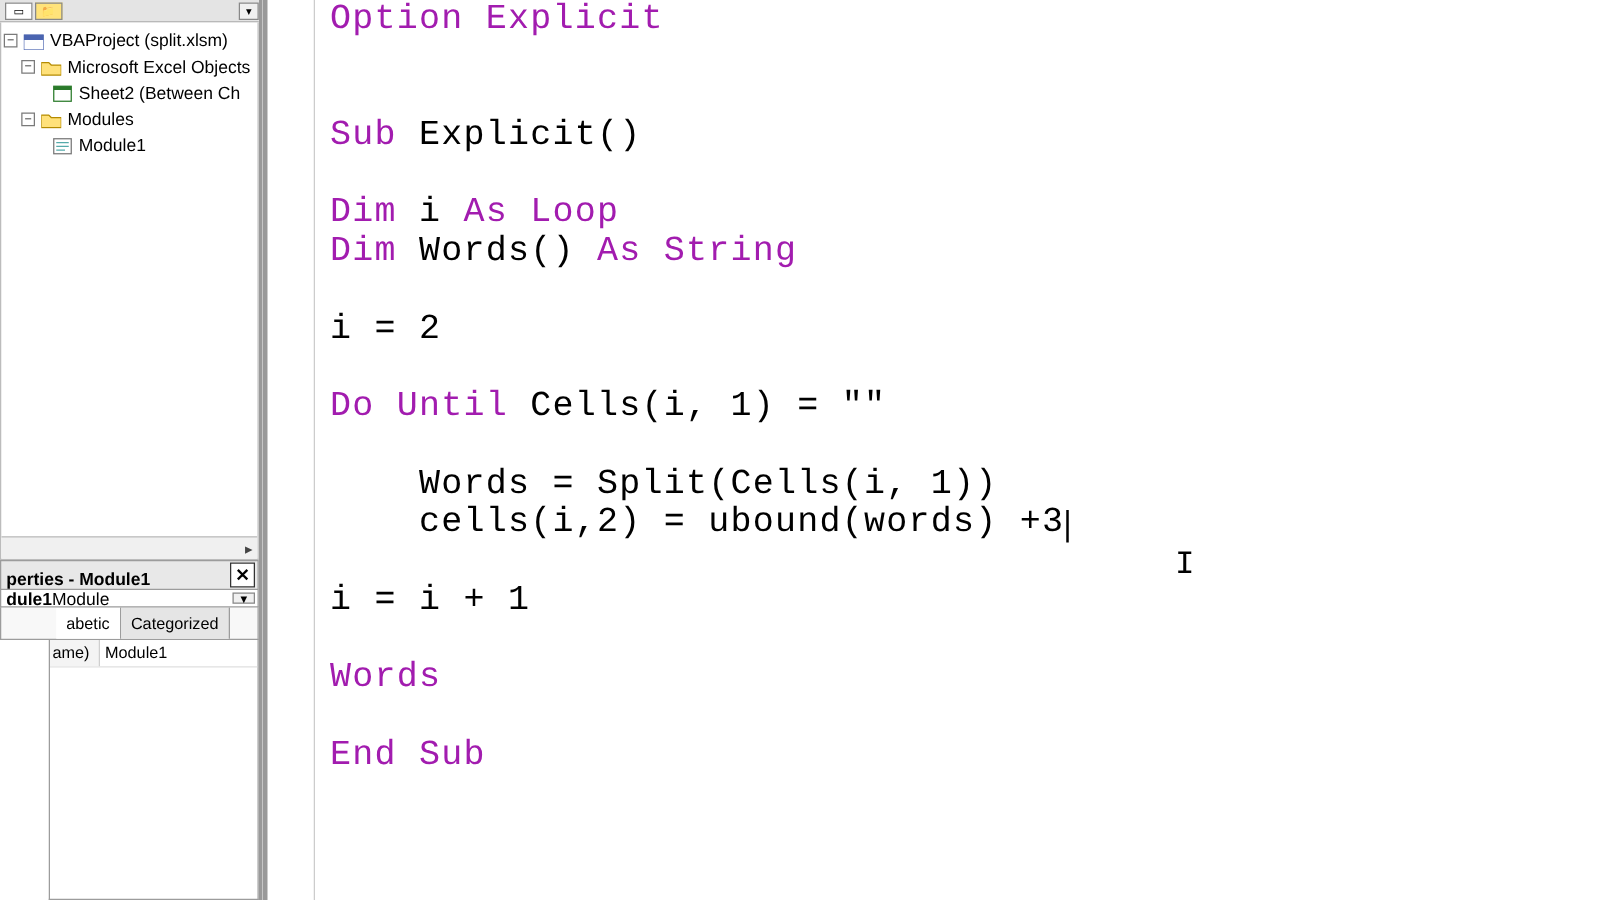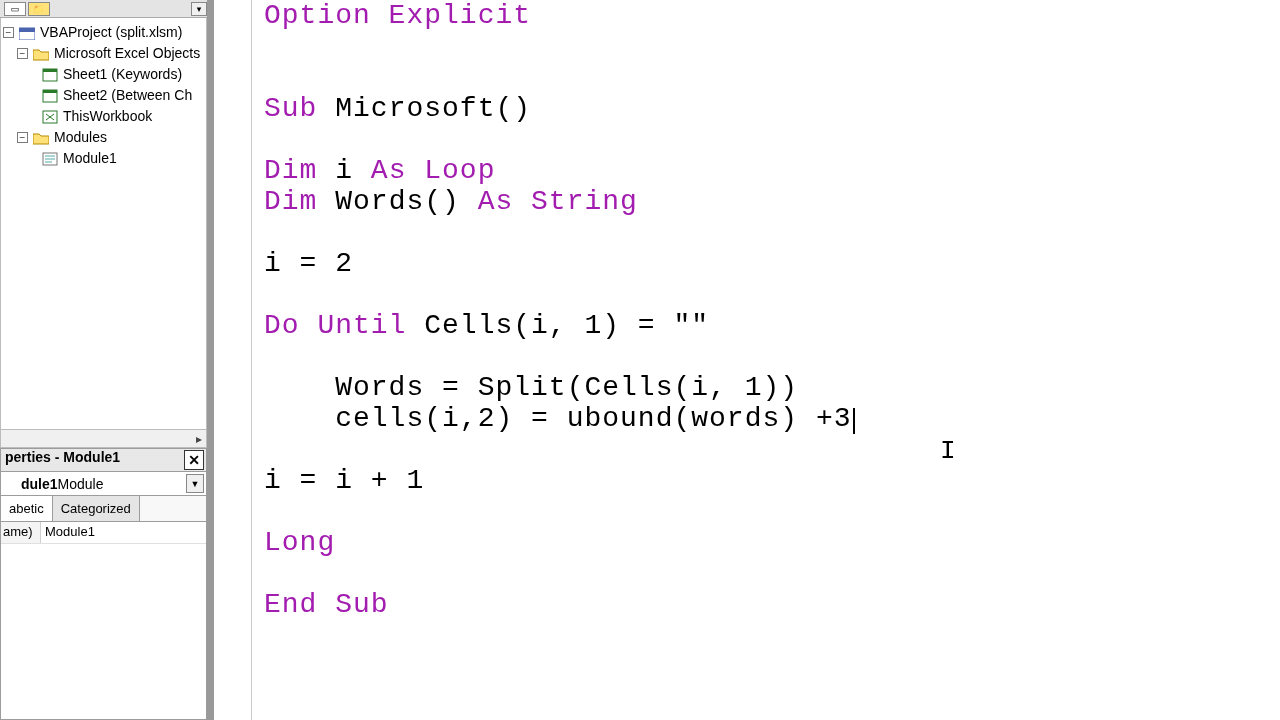--- a/index.html
+++ b/index.html
@@ -102,76 +102,78 @@
     padding-right:4px;
     font-size:12px;
     color:#444;
   }
   
   .props-title {
     height:24px;
     background:#e8e8e8;
     border:1px solid #9c9c9c;
     display:flex;
-    align-items:flex-start;
+    align-items:flex-end;
     padding:0 4px;
     font-size:14px;
     font-weight:bold;
     position:relative;
   }
   .props-close {
     position:absolute; right:2px; top:1px;
     width:20px; height:20px;
     border:1px solid #333;
     background:#fff;
     display:flex;align-items:center;justify-content:center;
     font-weight:bold;
     font-size:14px;
     cursor:pointer;
   }
   .props-dropdown {
-    height:24px;
+    height:14px;
     border:1px solid #9c9c9c;
     border-top:none;
     display:flex;
     align-items:center;
-    padding-left:20px;
+    padding-left:4px;
     font-size:14px;
     position:relative;
   }
   .props-dropdown .dd-btn {
     position:absolute; right:2px; top:2px; bottom:2px;
     width:18px;
     border:1px solid #888;
     background:#f0f0f0;
     display:flex;align-items:center;justify-content:center;
     font-size:9px;
   }
   .props-tabs {
     height:26px;
     display:flex;
     border:1px solid #9c9c9c;
     border-top:none;
     background:#f8f8f8;
+    padding-left:44px;
   }
   .props-tab {
     padding:3px 8px;
     border-right:1px solid #9c9c9c;
     font-size:13px;
     background:#fff;
     cursor:pointer;
     display:flex;align-items:center;
   }
   .props-tab.back { background:#e5e5e5; }
   .props-grid {
     flex:1;
     border:1px solid #9c9c9c;
     border-top:none;
     background:#fff;
     overflow:hidden;
+    margin-left:39px;
   }
   .props-row {
     display:flex;
     height:22px;
     border-bottom:1px solid #e0e0e0;
     font-size:13px;
   }
   .props-row .k {
     width:40px;
     padding:2px 2px;
@@ -260,39 +262,21 @@
         <span class="node-label">Microsoft Excel Objects</span>
       </div>
 
       <div class="tree-row indent3">
         <span class="node-icon sheet-icon">
           <svg width="16" height="14">
               <rect x="1" y="1" width="14" height="12" fill="#fff" stroke="#2a7a2a"></rect>
               <rect x="1" y="1" width="14" height="3" fill="#2a7a2a"></rect>
             </svg>
         </span>
-        <span class="node-label">Sheet1 (Keywords)</span>
-      </div>
-      <div class="tree-row indent3">
-        <span class="node-icon sheet-icon">
-          <svg width="16" height="14">
-              <rect x="1" y="1" width="14" height="12" fill="#fff" stroke="#2a7a2a"></rect>
-              <rect x="1" y="1" width="14" height="3" fill="#2a7a2a"></rect>
-            </svg>
-        </span>
         <span class="node-label">Sheet2 (Between Ch</span>
-      </div>
-      <div class="tree-row indent3">
-        <span class="node-icon wb-icon">
-          <svg width="16" height="14">
-              <rect x="1" y="1" width="14" height="12" fill="#fff" stroke="#2a7a2a"></rect>
-              <path d="M4 4l8 6M12 4l-8 6" stroke="#2a7a2a"></path>
-            </svg>
-        </span>
-        <span class="node-label">ThisWorkbook</span>
       </div>
 
       <div class="tree-row indent2">
         <span class="expander">−</span>
         <span class="node-icon folder-icon">
           <svg width="16" height="14">
               <path d="M0 3h6l2 2h8v8H0z" fill="#ffe17a" stroke="#b58b00"></path>
             </svg>
         </span>
         <span class="node-label">Modules</span>
@@ -341,32 +325,32 @@
       <div class="v">Module1</div>
     </div>
   </div>
 </div>
 
 <div class="code-pane">
   <div class="code-margin"></div>
   <div class="code-text"><span class="kw">Option Explicit</span>
 
 
-<span class="kw">Sub</span><span> Microsoft()</span>
+<span class="kw">Sub</span><span> Explicit()</span>
 
 <span class="kw">Dim</span><span> i </span><span class="kw">As Loop</span>
 <span class="kw">Dim</span><span> Words() </span><span class="kw">As String</span>
 
 <span>i = 2</span>
 
 <span class="kw">Do Until</span><span> Cells(i, 1) = ""</span>
 
 <span>    Words = Split(Cells(i, 1))</span>
 <span>    cells(i,2) = ubound(words) +3</span><span class="cursor-bar"></span>
 
 <span>i = i + 1</span>
 
-<span class="kw">Long</span>
+<span class="kw">Words</span>
 
 <span class="kw">End Sub</span>
 </div>
   <div class="text-caret-line">I</div>
 </div>
 
 </body></html>

